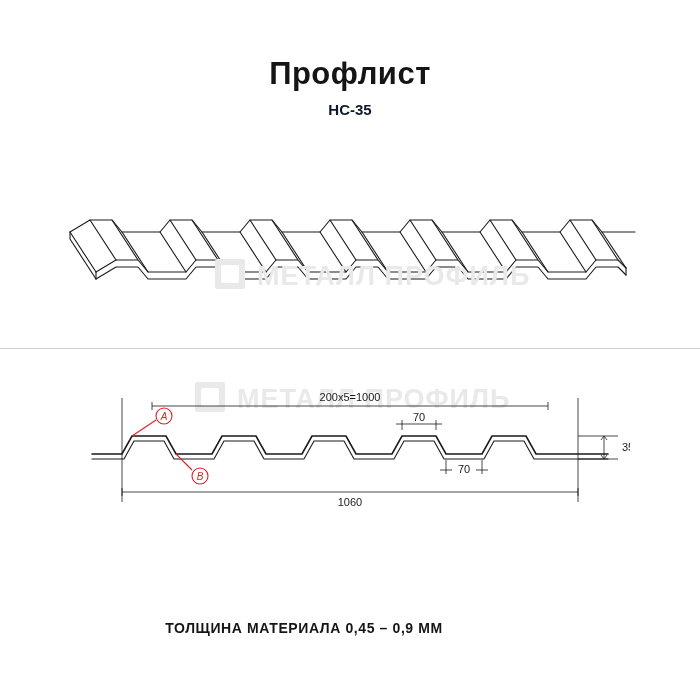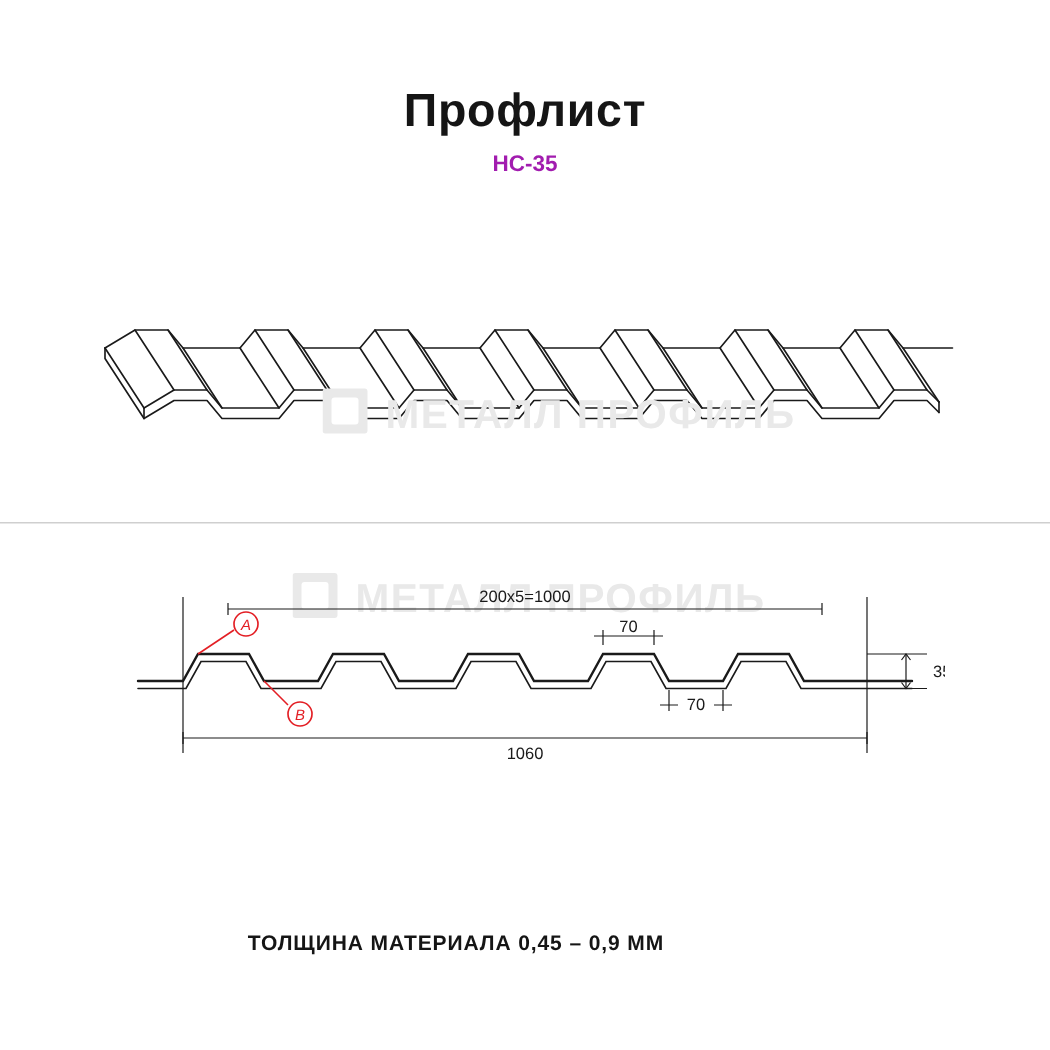--- a/index.html
+++ b/index.html
@@ -32,21 +32,21 @@
     color: #151515;
   }
   .subtitle {
     position: absolute;
     top: 101px;
     left: 0;
     width: 700px;
     text-align: center;
     font-size: 15px;
     font-weight: bold;
-    color: #a21caf;
+    color: #0f172a;
   }
   .iso-wrap {
     position: absolute;
     top: 180px;
     left: 60px;
     width: 580px;
     height: 130px;
   }
   .divider {
     position: absolute;

